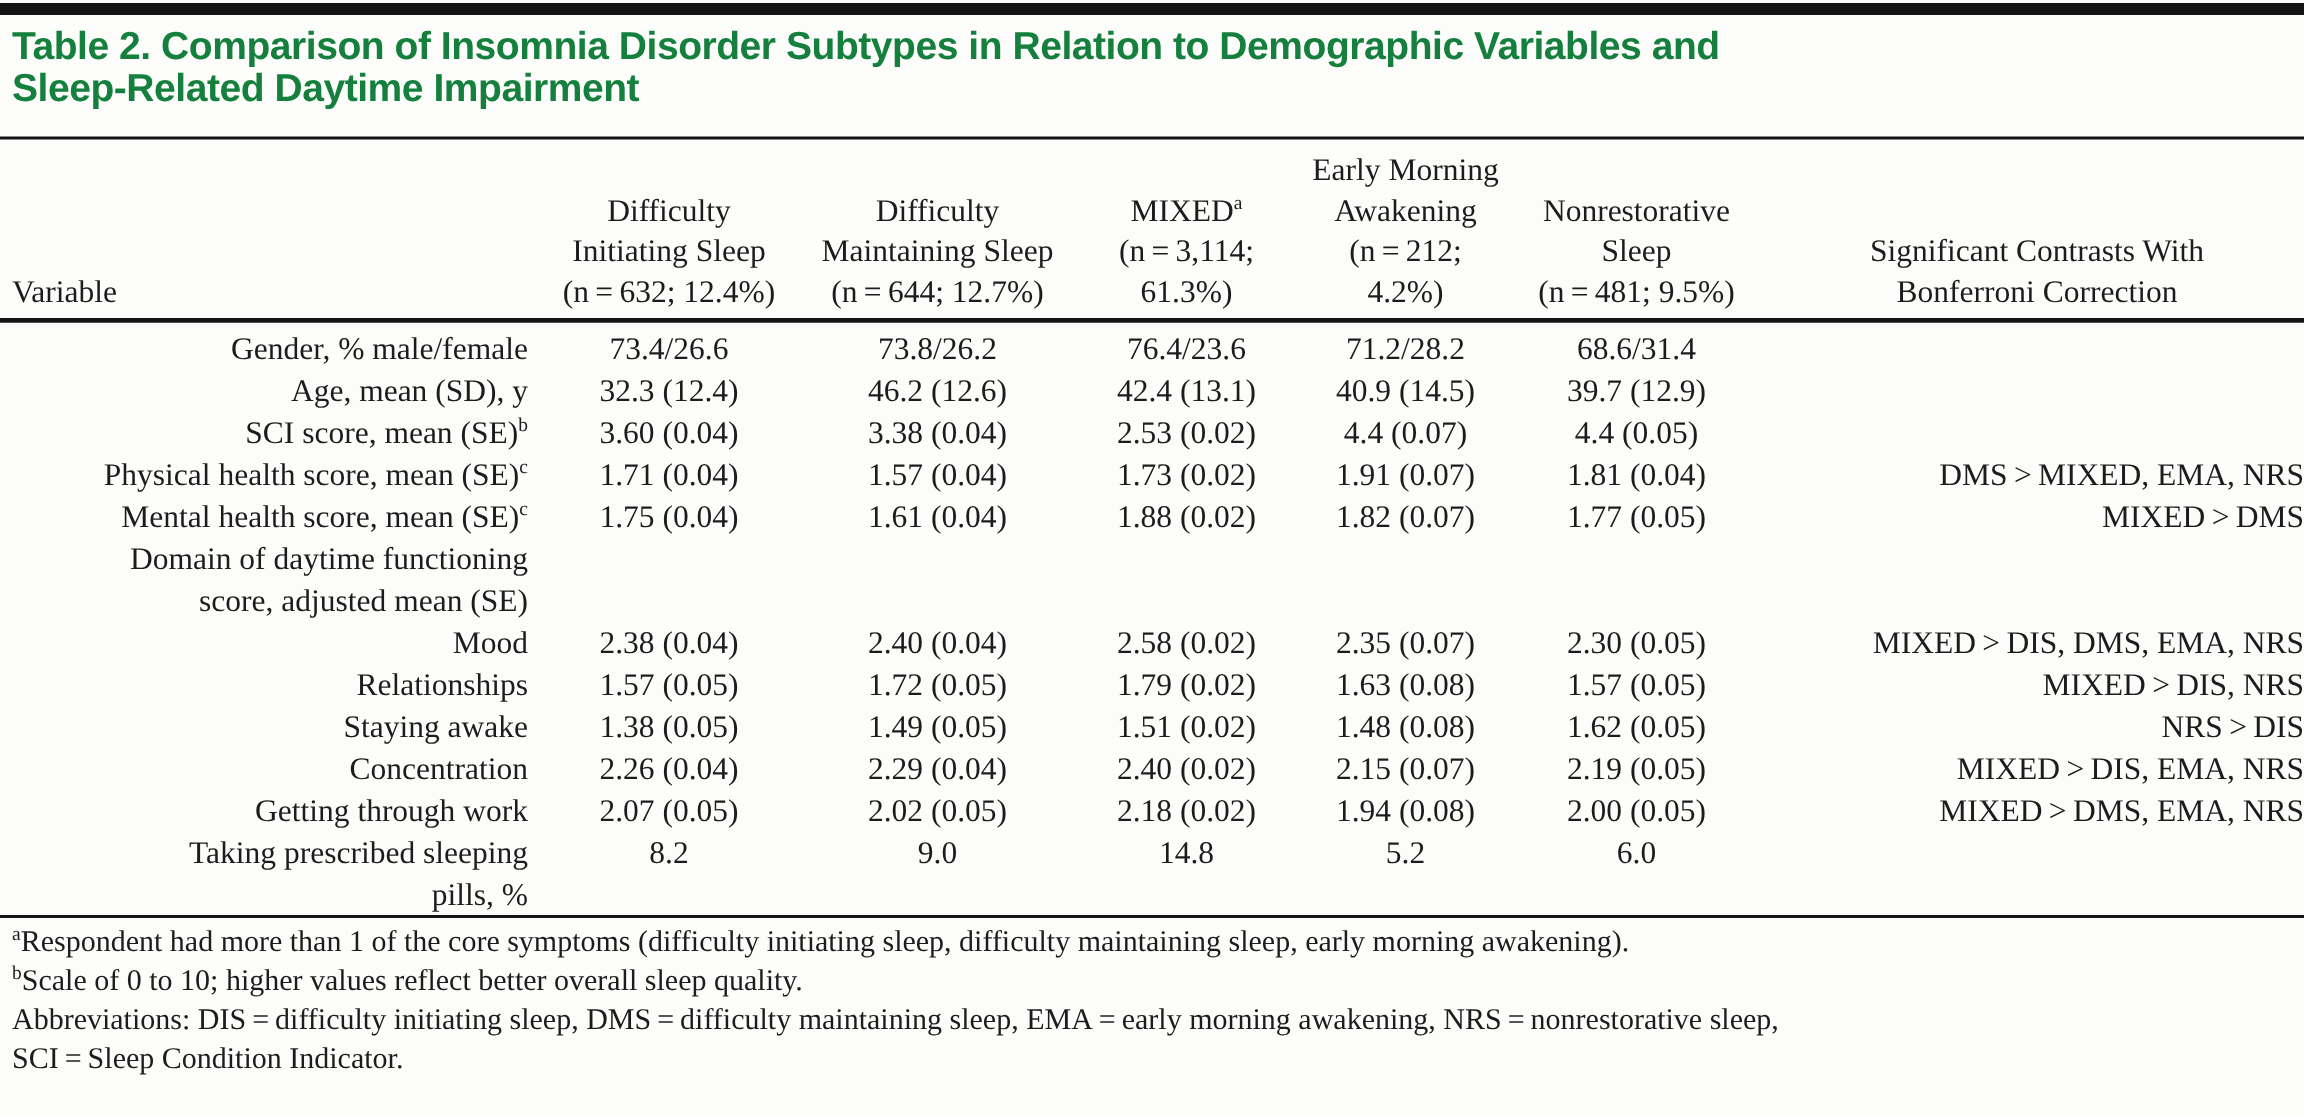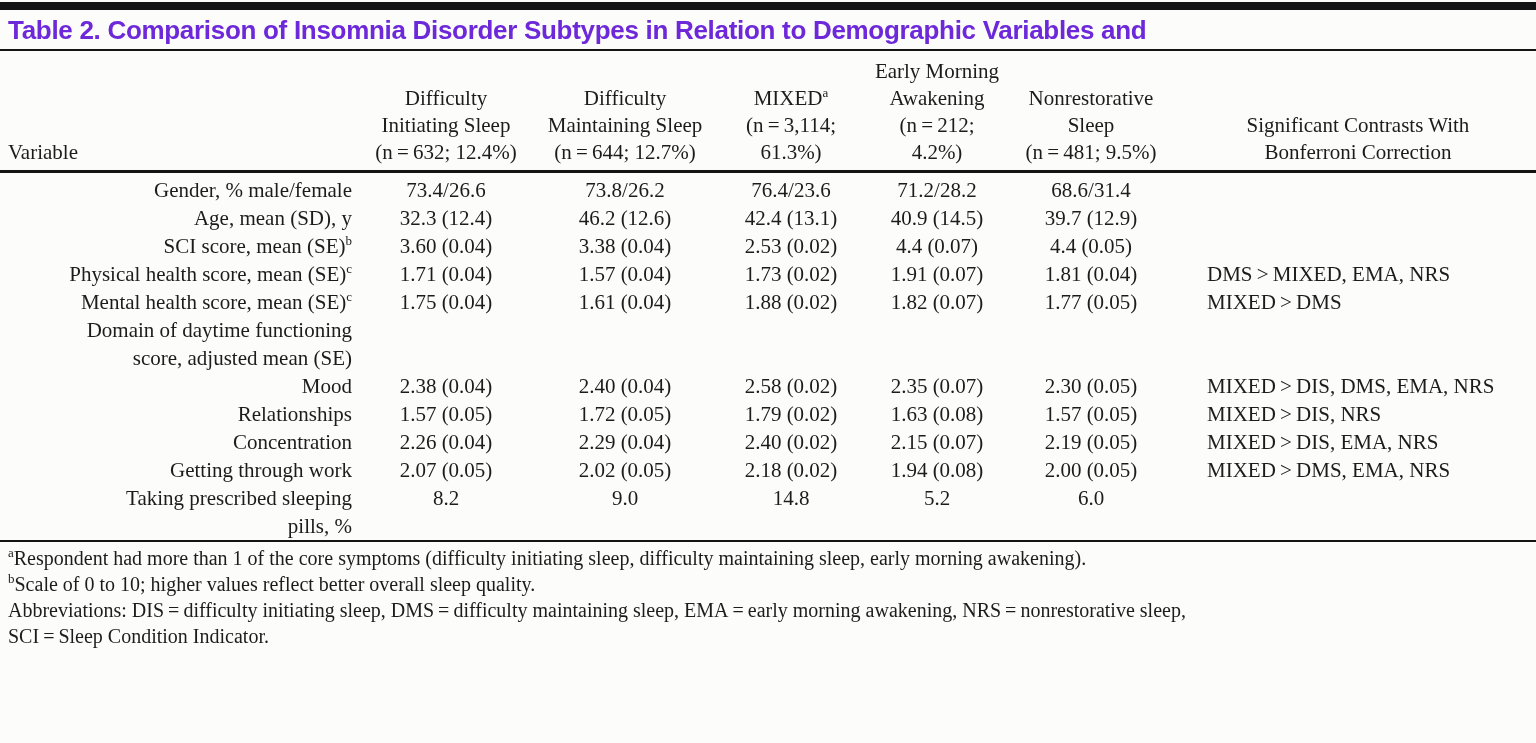--- a/index.html
+++ b/index.html
@@ -13,22 +13,22 @@
   .page { position: relative; width: 1536px; height: 743px; background: #fcfcfa; }
 
   .top-bar { height: 8px; background: #141414; margin-top: 2px; }
 
   .table-title {
     font-family: "Liberation Sans", sans-serif;
     font-weight: bold;
     font-size: 26px;
     line-height: 28px;
     letter-spacing: -0.3px;
-    color: #6d28d9;
-    padding: 6px 8px 5px 8px;
+    color: #15803d;
+    padding: 6px 8px 19px 8px;
   }
 
   .rule { background: #141414; width: 1536px; }
   .rule-title { height: 2px; }
   .rule-mid { height: 2px; }
 
   table.data-table {
     width: 1536px;
     border-collapse: collapse;
     table-layout: fixed;
@@ -49,35 +49,36 @@
     font-size: 21px;
     line-height: 28px;
     vertical-align: top;
     text-align: center;
     padding: 0;
   }
   tbody tr:first-child td { padding-top: 3px; }
   td.label { text-align: right; padding-left: 8px; }
   td.label.indent { padding-left: 42px; }
   td.label .line2 { padding-left: 17px; }
-  td.contrast { text-align: left; padding-left: 27px; }
+  td.contrast { text-align: right; padding-left: 27px; }
 
   sup { font-size: 13px; line-height: 0; vertical-align: super; }
 
   .footnotes { padding: 3px 0 0 8px; font-size: 20px; line-height: 26px; }
 </style>
 </head>
 <body>
 
 <div class="page">
 
   <div class="top-bar"></div>
 
   <div class="table-title">
     <div>Table 2. Comparison of Insomnia Disorder Subtypes in Relation to Demographic Variables and</div>
+    <div>Sleep-Related Daytime Impairment</div>
   </div>
 
   <div class="rule rule-title"></div>
 
   <table class="data-table">
     <colgroup>
         <col style="width: 352px;">
         <col style="width: 188px;">
         <col style="width: 170px;">
         <col style="width: 162px;">
@@ -206,20 +207,31 @@
           </td>
           <td class="val">1.57 (0.05)</td>
           <td class="val">1.72 (0.05)</td>
           <td class="val">1.79 (0.02)</td>
           <td class="val">1.63 (0.08)</td>
           <td class="val">1.57 (0.05)</td>
           <td class="contrast">MIXED &gt; DIS, NRS</td>
         </tr>
         <tr>
           <td class="label indent">
+            <div class="line1">Staying awake</div>
+          </td>
+          <td class="val">1.38 (0.05)</td>
+          <td class="val">1.49 (0.05)</td>
+          <td class="val">1.51 (0.02)</td>
+          <td class="val">1.48 (0.08)</td>
+          <td class="val">1.62 (0.05)</td>
+          <td class="contrast">NRS &gt; DIS</td>
+        </tr>
+        <tr>
+          <td class="label indent">
             <div class="line1">Concentration</div>
           </td>
           <td class="val">2.26 (0.04)</td>
           <td class="val">2.29 (0.04)</td>
           <td class="val">2.40 (0.02)</td>
           <td class="val">2.15 (0.07)</td>
           <td class="val">2.19 (0.05)</td>
           <td class="contrast">MIXED &gt; DIS, EMA, NRS</td>
         </tr>
         <tr>

